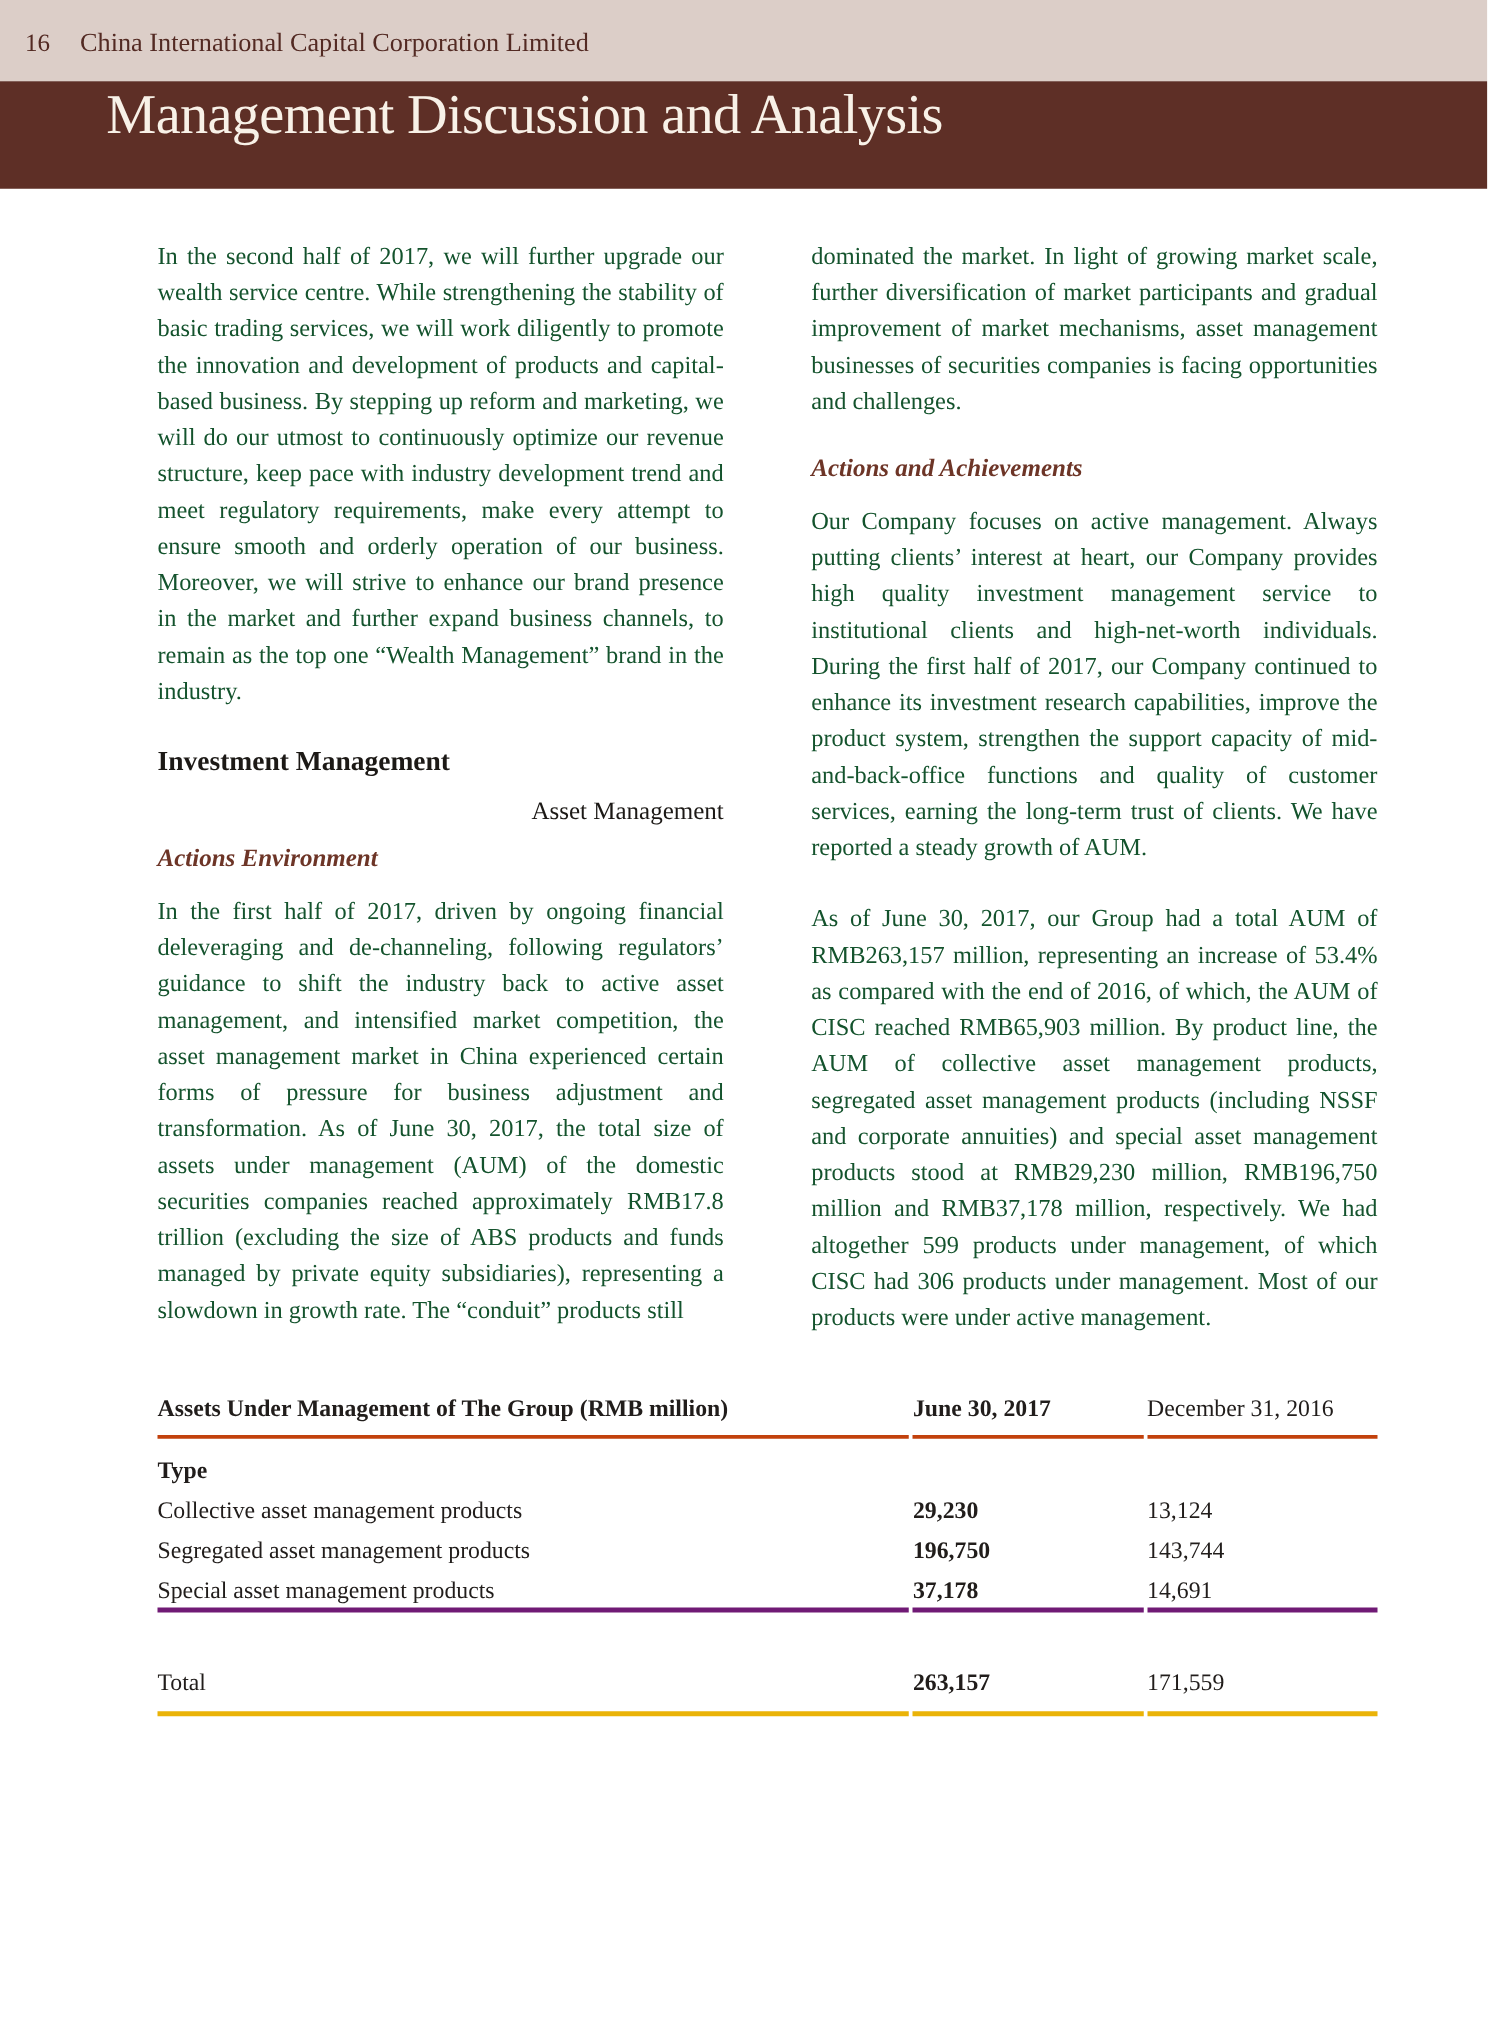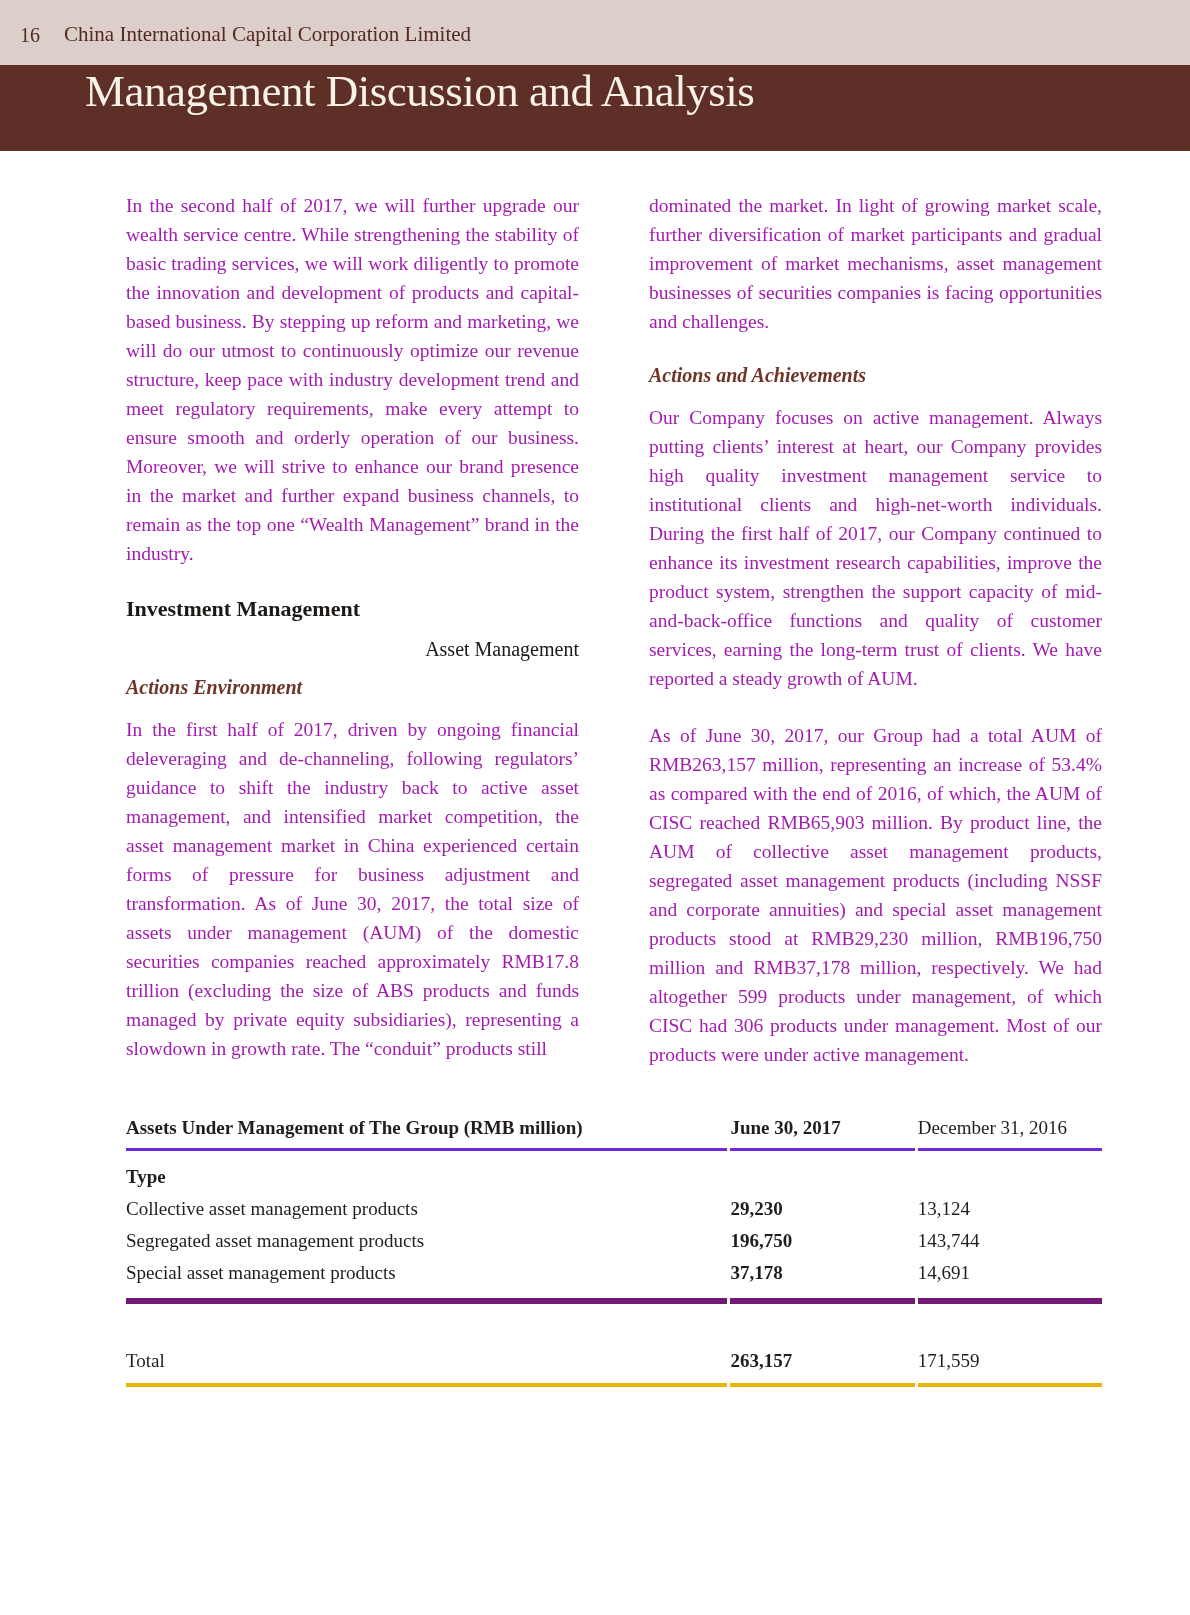--- a/index.html
+++ b/index.html
@@ -46,21 +46,21 @@
 
   .cols { display:flex; gap:70px; }
   .col { flex:1; min-width:0; }
 
   .col p {
     font-size:19.5px;
     line-height:29px;
     text-align:justify;
     text-justify:inter-word;
     margin:0 0 28px 0;
-    color:#a21caf;
+    color:#14532d;
   }
   .col h2 {
     font-size:22px;
     font-weight:bold;
     color:#1c1916;
     margin:0 0 16px 0;
   }
   .col h3 {
     font-size:20px;
     font-weight:normal;
@@ -85,31 +85,31 @@
     font-size:19px;
     color:#211d1b;
   }
   col.c1 { width:62%; }
   col.c2 { width:19%; }
   col.c3 { width:19%; }
 
   .aum th {
     font-weight:normal;
     vertical-align:bottom;
-    border-bottom:3px solid #6d28d9;
+    border-bottom:3px solid #c2410c;
     padding:0 0 9px 0;
   }
   .aum th.title { text-align:left; font-weight:bold; }
   .aum .num { text-align:left; padding-right:12px; }
   .aum .b { font-weight:bold; }
 
   .aum td { padding:3px 0; line-height:26px; }
   .aum td.num { padding-right:12px; }
   .aum tr.typerow td { padding-top:13px; }
-  .aum tr.lastrow td { border-bottom:6px solid #701a75; padding-bottom:12px;margin-top:44px; }
+  .aum tr.lastrow td { border-bottom:4px solid #701a75; padding-bottom:0;margin-top:44px; }
   .aum tr.spacer td { height:42px; border:none; }
   .aum tr.total td { border-bottom:4px solid #eab308; padding:2px 0 9px 0; }
   .aum tr.total td.num { padding-right:12px; }
 </style>
 </head>
 <body>
 
 <div class="page">
 
   <header class="topbar">

